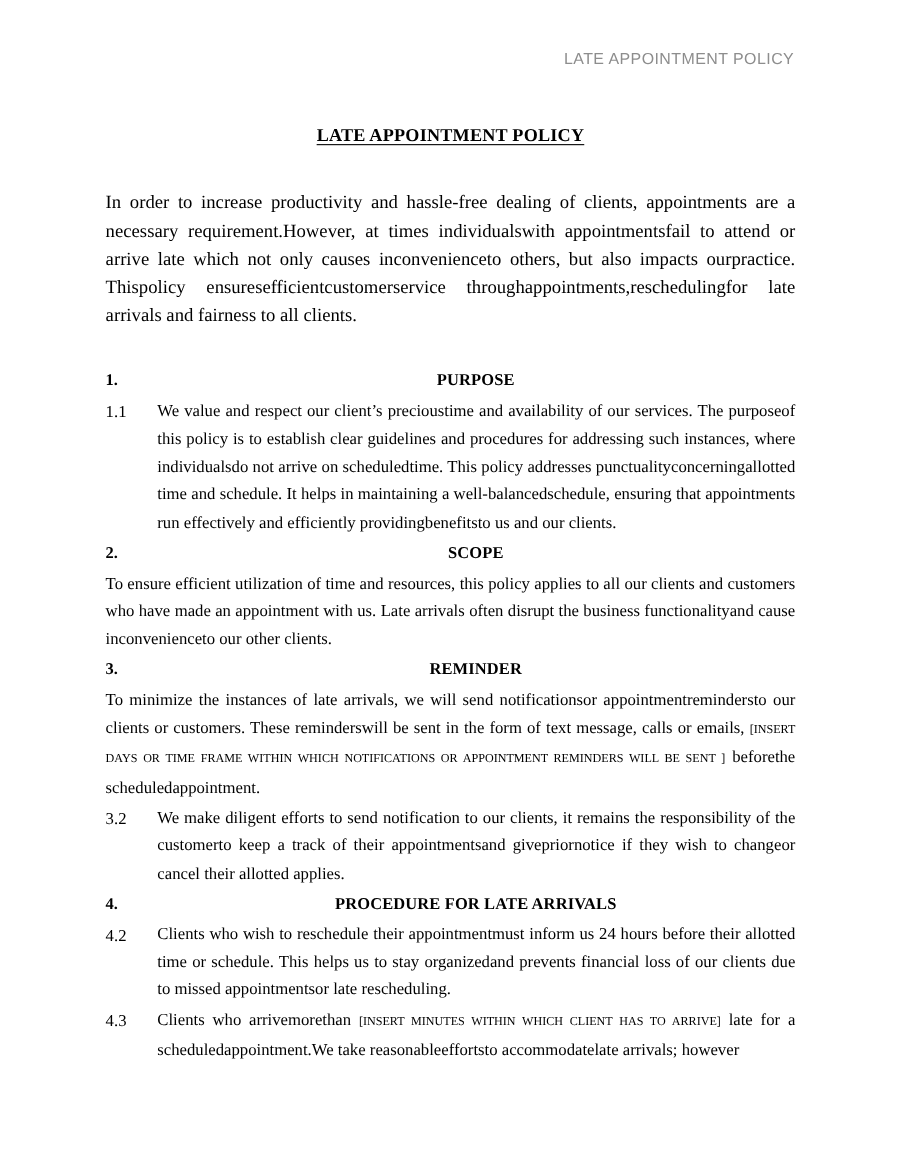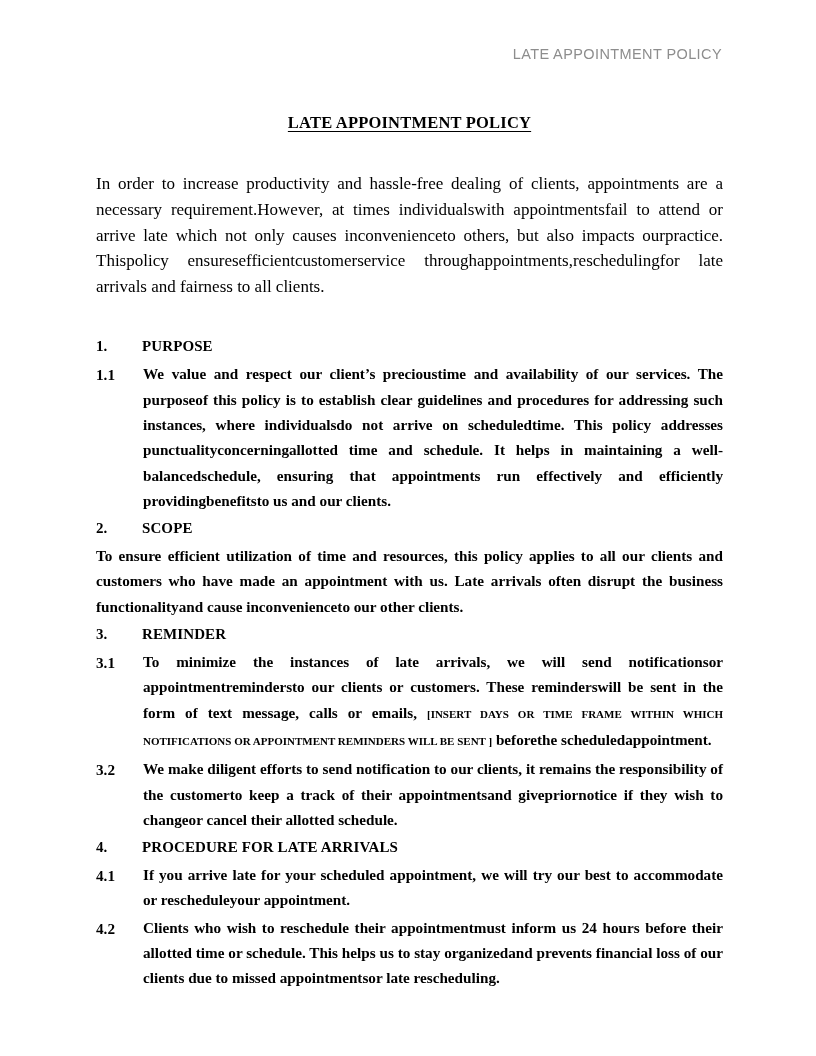--- a/index.html
+++ b/index.html
@@ -70,29 +70,29 @@
     margin: 0;
     padding-top: 3px;
   }
   .section-heading .num {
     width: 46px;
     flex: 0 0 46px;
   }
   .section-heading .label {
     flex: 1 1 auto;
     letter-spacing: 0.1px;
+    text-align: center;
   }
 
   .clause {
     display: flex;
     font-size: 15.2px;
     line-height: 25.3px;
     margin: 0;
     padding-top: 2px;
-    font-weight: bold;
   }
   .clause .num {
     width: 47px;
     flex: 0 0 47px;
     padding-top: 1px;
   }
   .clause .body {
     flex: 1 1 auto;
     text-align: justify;
     text-align-last: left;
@@ -132,35 +132,34 @@
     </div>
     <div class="clause">
       <span class="body">To ensure efficient utilization of time and resources, this policy applies to all our clients and customers who have made an appointment with us. Late arrivals often disrupt the business functionalityand cause inconvenienceto our other clients.</span>
     </div>
 
     <div class="section-heading">
       <span class="num">3.</span>
       <span class="label">REMINDER</span>
     </div>
     <div class="clause">
-      <span class="num">3.1</span>
       <span class="body"><span>To minimize the instances of late arrivals, we will send notificationsor appointmentremindersto our clients or customers. These reminderswill be sent in the form of text message, calls or emails, </span><span class="placeholder-run">[INSERT DAYS OR TIME FRAME WITHIN WHICH NOTIFICATIONS OR APPOINTMENT REMINDERS WILL BE SENT ]</span><span> beforethe scheduledappointment.</span></span>
     </div>
     <div class="clause">
       <span class="num">3.2</span>
-      <span class="body">We make diligent efforts to send notification to our clients, it remains the responsibility of the customerto keep a track of their appointmentsand givepriornotice if they wish to changeor cancel their allotted schedule.</span>
+      <span class="body">We make diligent efforts to send notification to our clients, it remains the responsibility of the customerto keep a track of their appointmentsand givepriornotice if they wish to changeor cancel their allotted applies.</span>
     </div>
 
     <div class="section-heading">
       <span class="num">4.</span>
       <span class="label">PROCEDURE FOR LATE ARRIVALS</span>
     </div>
     <div class="clause">
-      <span class="num">4.1</span>
-      <span class="body">If you arrive late for your scheduled appointment, we will try our best to accommodate or rescheduleyour appointment.</span>
+      <span class="num">4.2</span>
+      <span class="body">Clients who wish to reschedule their appointmentmust inform us 24 hours before their allotted time or schedule. This helps us to stay organizedand prevents financial loss of our clients due to missed appointmentsor late rescheduling.</span>
     </div>
     <div class="clause">
-      <span class="num">4.2</span>
-      <span class="body">Clients who wish to reschedule their appointmentmust inform us 24 hours before their allotted time or schedule. This helps us to stay organizedand prevents financial loss of our clients due to missed appointmentsor late rescheduling.</span>
+      <span class="num">4.3</span>
+      <span class="body"><span>Clients who arrivemorethan </span><span class="placeholder-run">[INSERT MINUTES WITHIN WHICH CLIENT HAS TO ARRIVE]</span><span> late for a scheduledappointment.We take reasonableeffortsto accommodatelate arrivals; however</span></span>
     </div>
 
   </div>
 </div>
 
 </body></html>

